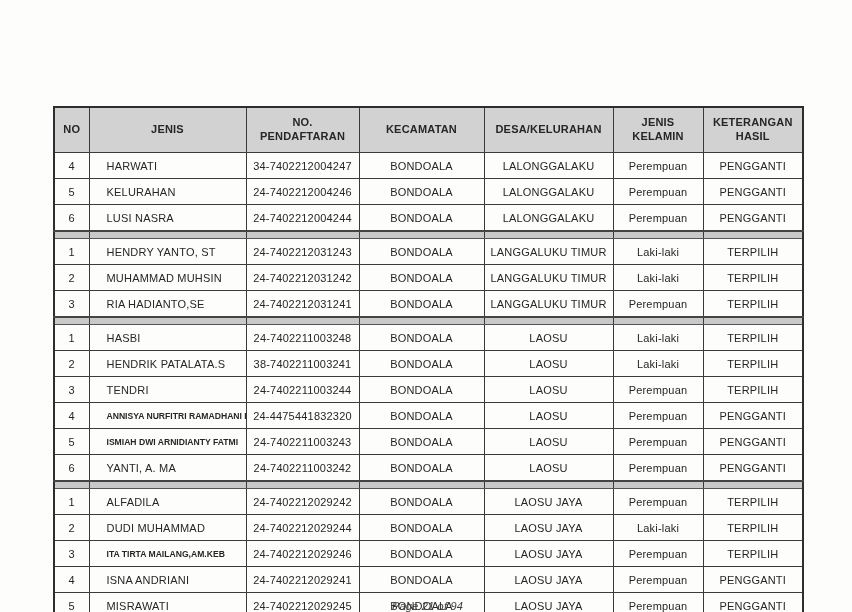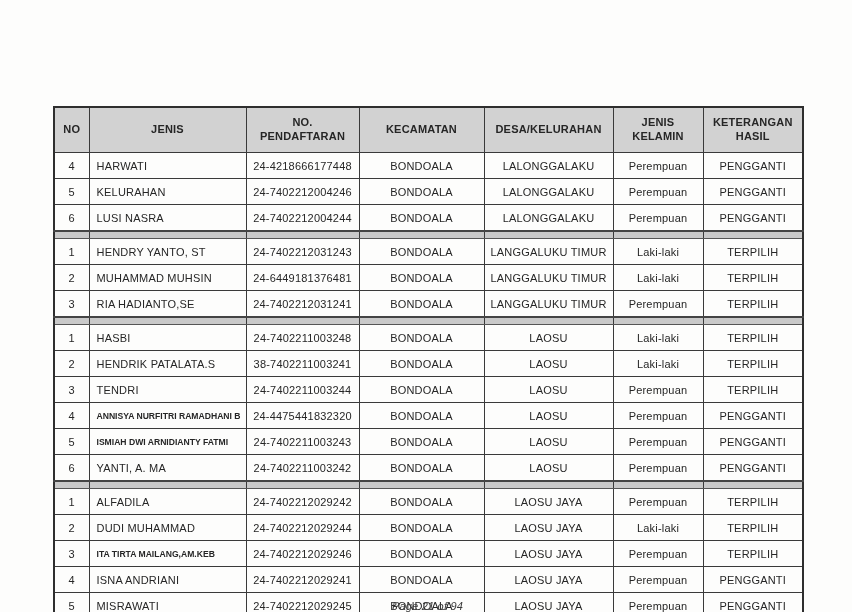--- a/index.html
+++ b/index.html
@@ -46,21 +46,21 @@
   }
   table.results td {
     font-size: 11px;
     height: 25px;
     text-align: center;
     padding: 0 3px;
     letter-spacing: 0.2px;
   }
   table.results td.col-1 {
     text-align: left;
-    padding-left: 7px;
+    padding-left: 17px;
   }
   table.results td.condensed {
     font-size: 8.6px;
     letter-spacing: 0;
     font-weight: bold;
   }
   table.results tr.divider td {
     height: 6px;
     padding: 0;
     background: var(--divider-bg, #c9c9c9);
@@ -110,21 +110,21 @@
           <th>KECAMATAN</th>
           <th>DESA/KELURAHAN</th>
           <th>JENIS KELAMIN</th>
           <th>KETERANGAN HASIL</th>
         </tr>
     </thead>
     <tbody>
         <tr>
           <td class="col-0">4</td>
           <td class="col-1">HARWATI</td>
-          <td class="col-2">24-4218666177448</td>
+          <td class="col-2">34-7402212004247</td>
           <td class="col-3">BONDOALA</td>
           <td class="col-4">LALONGGALAKU</td>
           <td class="col-5">Perempuan</td>
           <td class="col-6">PENGGANTI</td>
         </tr>
         <tr>
           <td class="col-0">5</td>
           <td class="col-1">KELURAHAN</td>
           <td class="col-2">24-7402212004246</td>
           <td class="col-3">BONDOALA</td>
@@ -155,21 +155,21 @@
           <td class="col-1">HENDRY YANTO, ST</td>
           <td class="col-2">24-7402212031243</td>
           <td class="col-3">BONDOALA</td>
           <td class="col-4">LANGGALUKU TIMUR</td>
           <td class="col-5">Laki-laki</td>
           <td class="col-6">TERPILIH</td>
         </tr>
         <tr>
           <td class="col-0">2</td>
           <td class="col-1">MUHAMMAD MUHSIN</td>
-          <td class="col-2">24-6449181376481</td>
+          <td class="col-2">24-7402212031242</td>
           <td class="col-3">BONDOALA</td>
           <td class="col-4">LANGGALUKU TIMUR</td>
           <td class="col-5">Laki-laki</td>
           <td class="col-6">TERPILIH</td>
         </tr>
         <tr>
           <td class="col-0">3</td>
           <td class="col-1">RIA HADIANTO,SE</td>
           <td class="col-2">24-7402212031241</td>
           <td class="col-3">BONDOALA</td>

